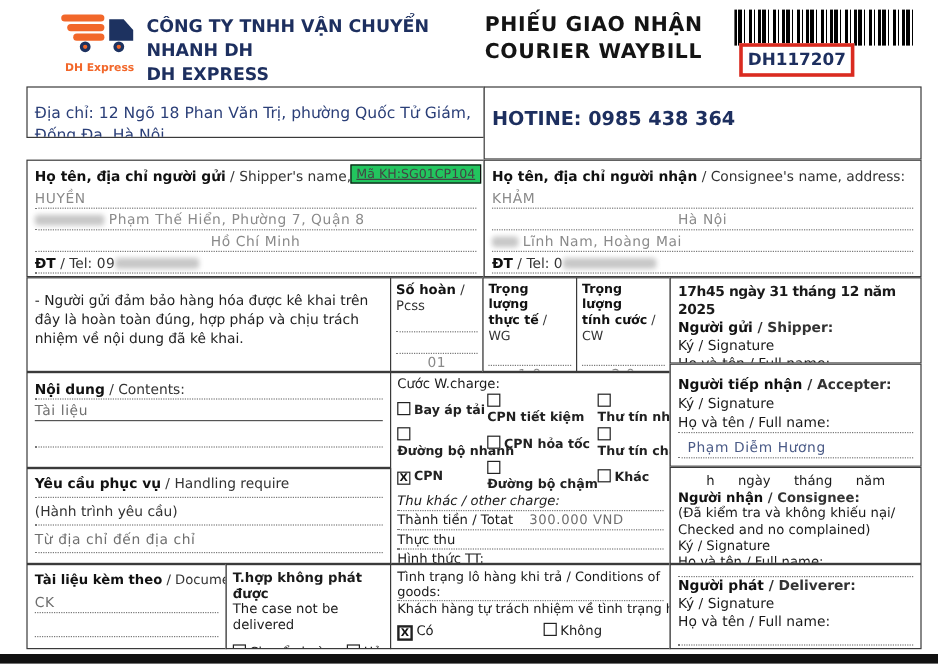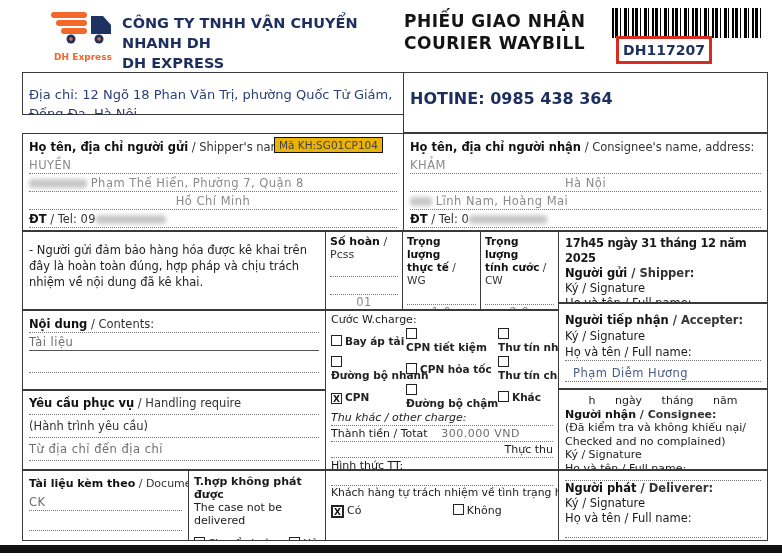--- a/index.html
+++ b/index.html
@@ -71,21 +71,21 @@
 
     <div class="cell" style="left:0;top:0;width:382px;height:43px;color:#2b3f78;font-size:13px;line-height:19px;padding-top:12px;">Địa chỉ: 12 Ngõ 18 Phan Văn Trị, phường Quốc Tử Giám, Đống Đa, Hà Nội</div>
     <div class="cell" style="left:381px;top:0;width:365px;height:61px;padding-top:16px;">
       <span style="font-weight:bold;color:#1d2f5f;font-size:16px;">HOTINE: 0985 438 364</span>
     </div>
 
     <div class="cell" style="left:0;top:61px;width:382px;height:98px;">
       <div class="line lbl" style="font-size:11.5px;">
         <b>Họ tên, địa chỉ người gửi</b><span> / Shipper's name, address:</span>
       </div>
-      <div style="position:absolute;right:20px;top:3px;border:1.5px solid #111;padding:1px 4px;font-size:10.5px;color:#444;background:#eab308;">Mã KH:SG01CP104</div>
+      <div style="position:absolute;right:2px;top:3px;border:1.5px solid #111;padding:1px 4px;font-size:10.5px;color:#444;background:#22c55e;text-decoration:underline;">Mã KH:SG01CP104</div>
       <div class="line dots"><span class="fill">HUYỀN</span></div>
       <div class="line dots"><span class="blur" style="width:58px;"></span> <span class="fill">Phạm Thế Hiển, Phường 7, Quận 8</span></div>
       <div class="line dots" style="text-align:center;"><span class="fill">Hồ Chí Minh</span></div>
       <div class="line dots lbl"><b>ĐT</b><span> / Tel:</span>
         <span class="fill">09</span><span class="blur" style="width:70px;"></span></div>
     </div>
 
     <div class="cell" style="left:381px;top:61px;width:365px;height:98px;">
       <div class="line lbl" style="font-size:11.5px;">
         <b>Họ tên, địa chỉ người nhận</b><span> / Consignee's name, address:</span>
@@ -142,21 +142,21 @@
         <div><span class="cb"><span></span></span><span class="cbl">Thư tín nhanh</span></div>
         <div><span class="cb"><span></span></span><span class="cbl">Đường bộ nhanh</span></div>
         <div><span class="cb"><span></span></span><span class="cbl">CPN hỏa tốc</span></div>
         <div><span class="cb"><span></span></span><span class="cbl">Thư tín chậm</span></div>
         <div><span class="cb"><span>X</span></span><span class="cbl">CPN</span></div>
         <div><span class="cb"><span></span></span><span class="cbl">Đường bộ chậm</span></div>
         <div><span class="cb"><span></span></span><span class="cbl">Khác</span></div>
       </div>
       <div class="dots" style="height:16px;line-height:16px;white-space:nowrap;font-style:italic;"><span>Thu khác / other charge:</span></div>
       <div class="dots" style="height:16px;line-height:16px;white-space:nowrap;"><span>Thành tiền / Totat</span> <span class="fill" style="color:#6e6e6e;margin-left:10px;">300.000 VND</span></div>
-      <div class="dots" style="height:16px;line-height:16px;text-align:right;">Thực thu</div>
+      <div class="dots" style="height:16px;line-height:16px;">Thực thu</div>
       <div class="dots" style="height:16px;line-height:16px;">Hình thức TT:</div>
 
     </div>
 
     <div class="cell" style="left:536px;top:231px;width:210px;height:86px;font-size:11.5px;line-height:16px;padding-top:8px;">
       <div class="lbl"><b>Người tiếp nhận</b><b><span> / Accepter:</span></b></div>
       <div>Ký / Signature</div>
       <div class="dots">Họ và tên / Full name:</div>
       <div class="dots" style="margin-top:4px;"><span class="fill" style="color:#4a5a86;margin-left:8px;">Phạm Diễm Hương</span></div>
     </div>
@@ -185,20 +185,21 @@
     <div class="cell" style="left:166px;top:398px;width:138px;height:71px;padding:4px 5px;">
       <div style="font-weight:bold;font-size:11px;">T.hợp không phát được</div>
       <div style="font-size:11px;">The case not be delivered</div>
       <div style="margin-top:9px;white-space:nowrap;">
         <span class="cb"><span></span></span><span class="cbl" style="font-weight:normal;">Chuyển hoàn</span>
         <span class="cb" style="margin-left:8px;"><span></span></span><span class="cbl" style="font-weight:normal;">Hủy</span>
       </div>
     </div>
 
     <div class="cell" style="left:303px;top:398px;width:234px;height:71px;padding:3px 5px;font-size:10.8px;">
+      <div style="height:15px;">Tình trạng lô hàng khi trả / Conditions of goods:</div>
       <div class="dots" style="height:12px;"></div>
       <div style="height:15px;white-space:nowrap;">Khách hàng tự trách nhiệm về tình trạng hàng hóa:</div>
       <div style="margin-top:3px;">
         <span class="cb" style="border-width:2px;width:13px;height:13px;line-height:11px;"><span>X</span></span><span style="font-size:11px;">Có</span>
         <span class="cb" style="margin-left:88px;"><span></span></span><span style="font-size:11px;">Không</span>
       </div>
     </div>
 
     <div class="cell" style="left:536px;top:398px;width:210px;height:71px;font-size:11.5px;line-height:15px;">
       <div class="dots" style="height:6px;"></div>

